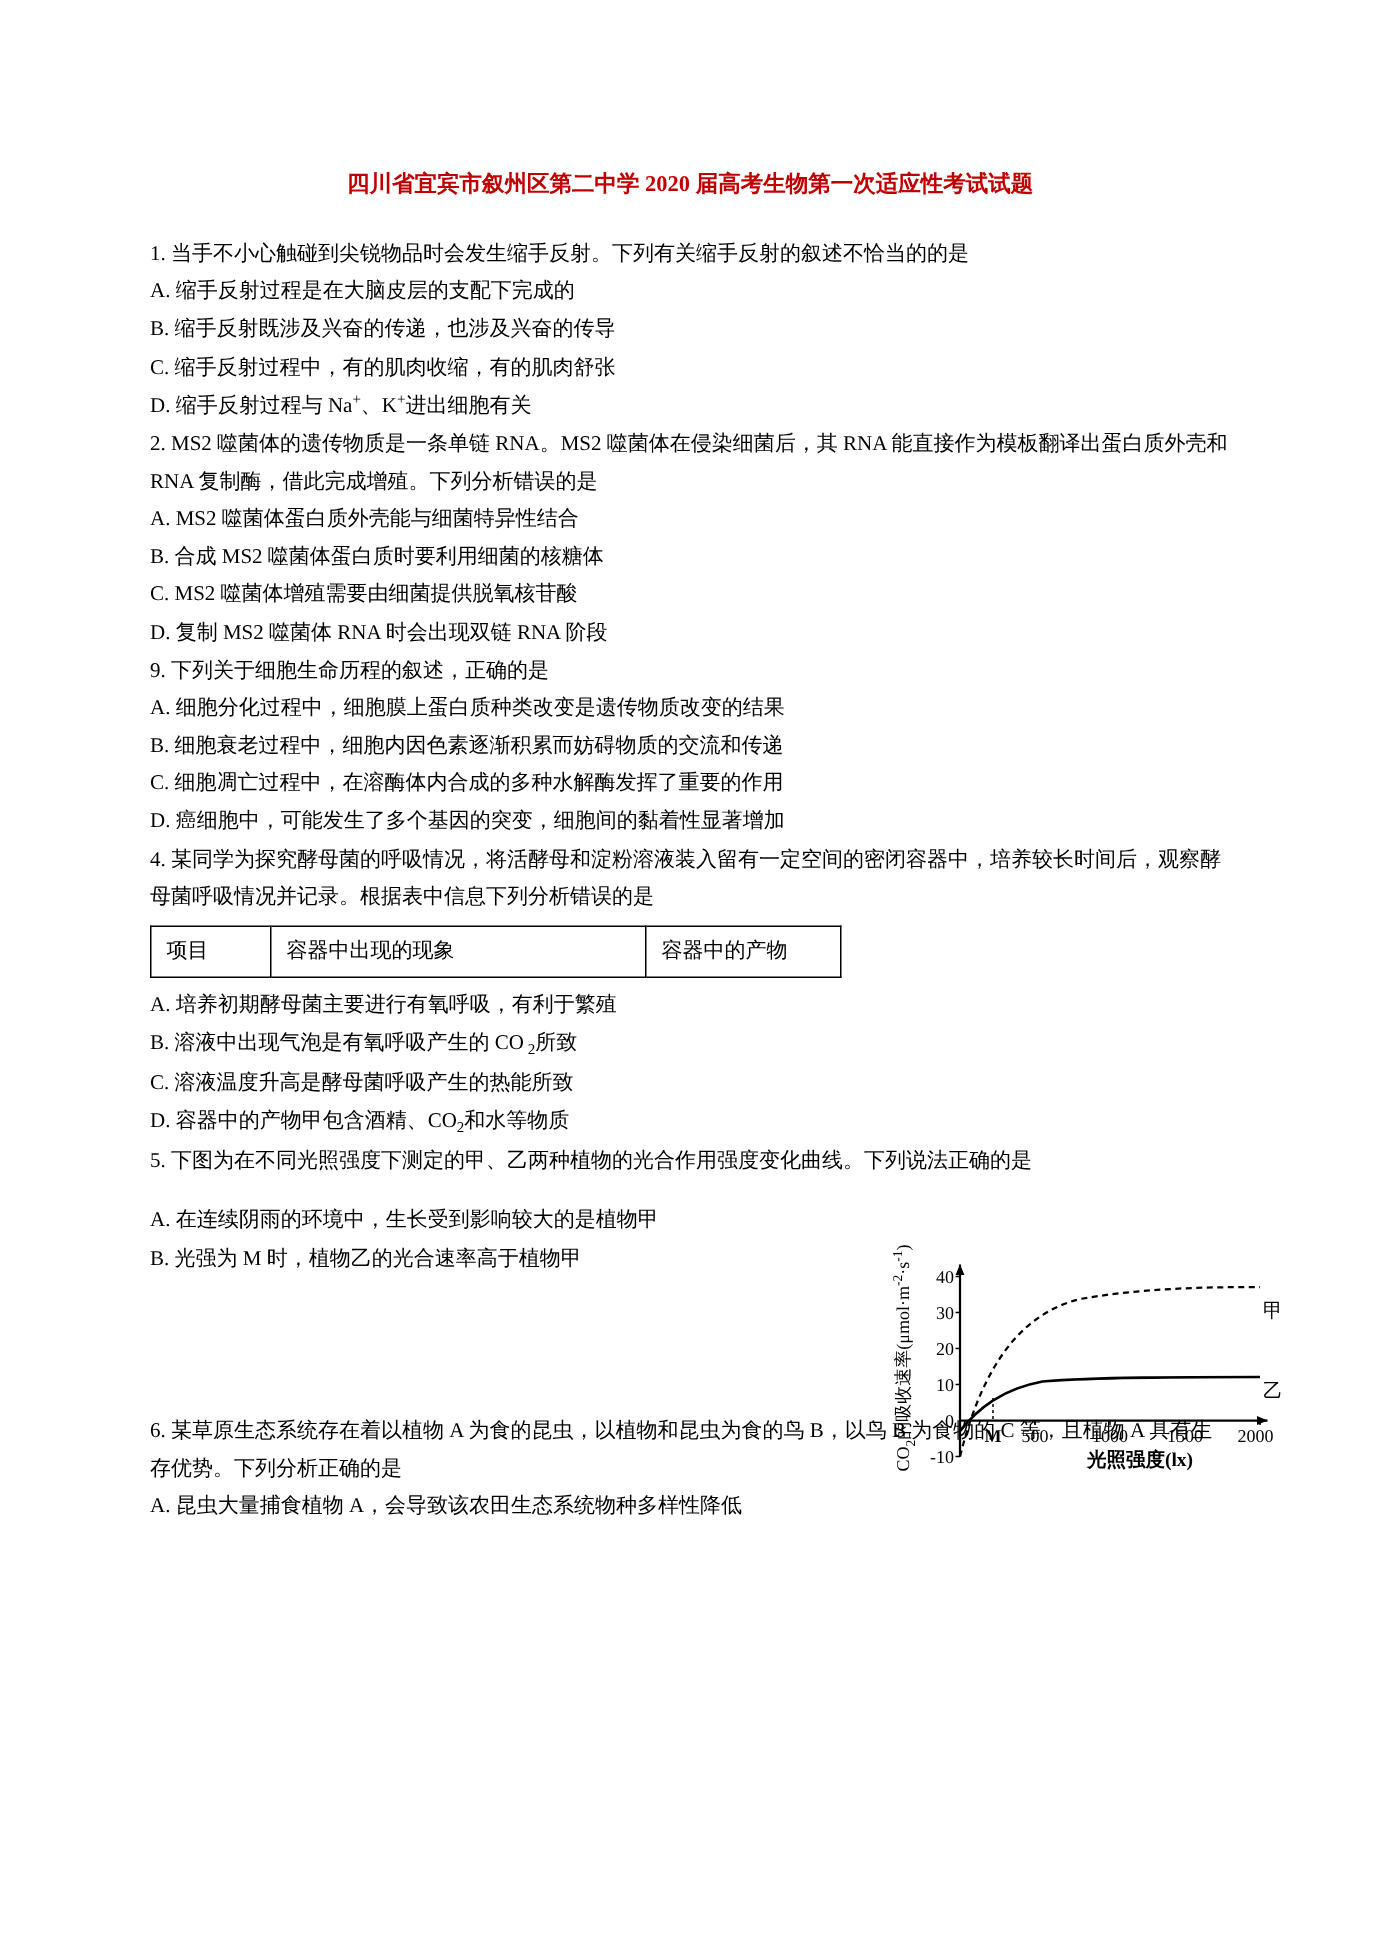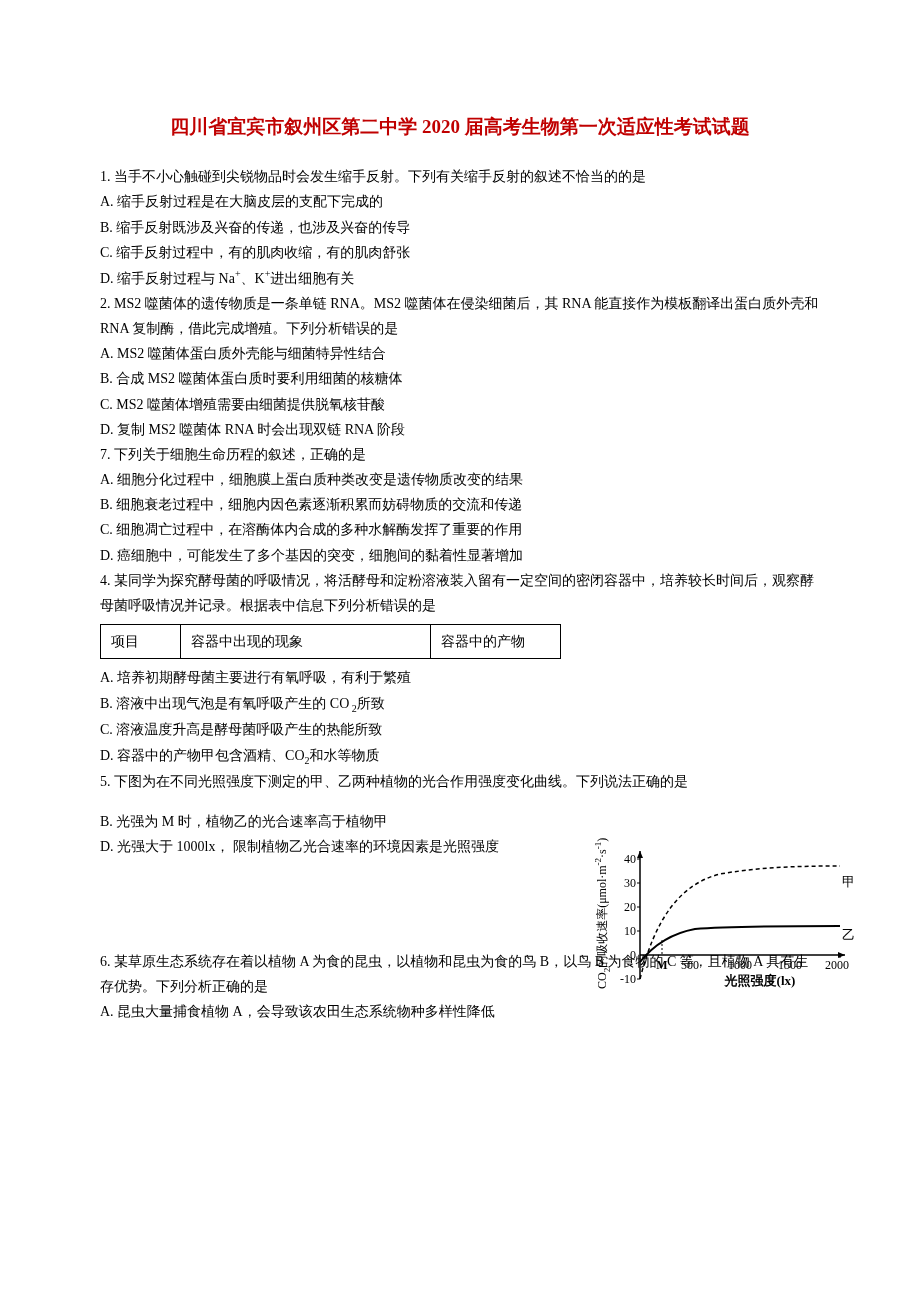--- a/index.html
+++ b/index.html
@@ -7,21 +7,21 @@
       width: 920px;
       font-family: "SimSun", "宋体", serif;
       font-size: 14px;
       line-height: 1.8;
       color: #000;
       padding: 110px 100px 60px 100px;
       background: #fff;
     }
     .title {
       color: #c00000;
-      font-size: 19px;
+      font-size: 15px;
       font-weight: bold;
       text-align: center;
       margin-bottom: 20px;
       line-height: 1.8;
     }
     .para {
       text-align: left;
       margin: 0;
     }
     .sup { vertical-align: super; font-size: 10px; }
@@ -64,21 +64,21 @@
 <div class="para">
   <span>D. 缩手反射过程与 Na</span><span class="sup">+</span><span>、K</span><span class="sup">+</span><span>进出细胞有关</span>
 </div>
 
 <div class="para">2. MS2 噬菌体的遗传物质是一条单链 RNA。MS2 噬菌体在侵染细菌后，其 RNA 能直接作为模板翻译出蛋白质外壳和 RNA 复制酶，借此完成增殖。下列分析错误的是</div>
 <div class="para">A. MS2 噬菌体蛋白质外壳能与细菌特异性结合</div>
 <div class="para">B. 合成 MS2 噬菌体蛋白质时要利用细菌的核糖体</div>
 <div class="para">C. MS2 噬菌体增殖需要由细菌提供脱氧核苷酸</div>
 <div class="para">D. 复制 MS2 噬菌体 RNA 时会出现双链 RNA 阶段</div>
 
-<div class="para">7. 下列关于细胞生命历程的叙述，正确的是</div>
+<div class="para">9. 下列关于细胞生命历程的叙述，正确的是</div>
 <div class="para">A. 细胞分化过程中，细胞膜上蛋白质种类改变是遗传物质改变的结果</div>
 <div class="para">B. 细胞衰老过程中，细胞内因色素逐渐积累而妨碍物质的交流和传递</div>
 <div class="para">C. 细胞凋亡过程中，在溶酶体内合成的多种水解酶发挥了重要的作用</div>
 <div class="para">D. 癌细胞中，可能发生了多个基因的突变，细胞间的黏着性显著增加</div>
 
 <div class="para">4. 某同学为探究酵母菌的呼吸情况，将活酵母和淀粉溶液装入留有一定空间的密闭容器中，培养较长时间后，观察酵母菌呼吸情况并记录。根据表中信息下列分析错误的是</div>
 <table>
   <tbody>
       <tr>
     <td class="col1">项目</td>
@@ -92,22 +92,22 @@
   <span>B. 溶液中出现气泡是有氧呼吸产生的 CO</span><span class="sub"> 2</span><span>所致</span>
 </div>
 <div class="para">C. 溶液温度升高是酵母菌呼吸产生的热能所致</div>
 <div class="para">
   <span>D. 容器中的产物甲包含酒精、CO</span><span class="sub">2</span><span>和水等物质</span>
 </div>
 
 <div class="para">5. 下图为在不同光照强度下测定的甲、乙两种植物的光合作用强度变化曲线。下列说法正确的是</div>
 <div class="gap"></div>
 <div class="q5-wrap">
+  <div class="para">A. 在连续阴雨的环境中，生长受到影响较大的是植物甲</div>
   <div class="para">B. 光强为 M 时，植物乙的光合速率高于植物甲</div>
-  <div class="para">D. 光强大于 1000lx， 限制植物乙光合速率的环境因素是光照强度</div>
 
   <div class="chart">
     <svg width="260" height="190" viewBox="0 0 260 190">
 
       <text x="0" y="0" transform="translate(16,150) rotate(-90)" font-size="12" font-family="SimSun">
         <tspan>CO</tspan><tspan dy="4" font-size="9">2</tspan><tspan dy="-4">的吸收速率(μmol·m</tspan><tspan dy="-5" font-size="9">-2</tspan><tspan dy="5">·s</tspan><tspan dy="-5" font-size="9">-1</tspan><tspan dy="5">)</tspan>
       </text>
 
       <line x1="50" y1="116" x2="255" y2="116" stroke="#000" stroke-width="1.5"></line>
       <polygon points="255,116 248,113 248,119" fill="#000"></polygon>

